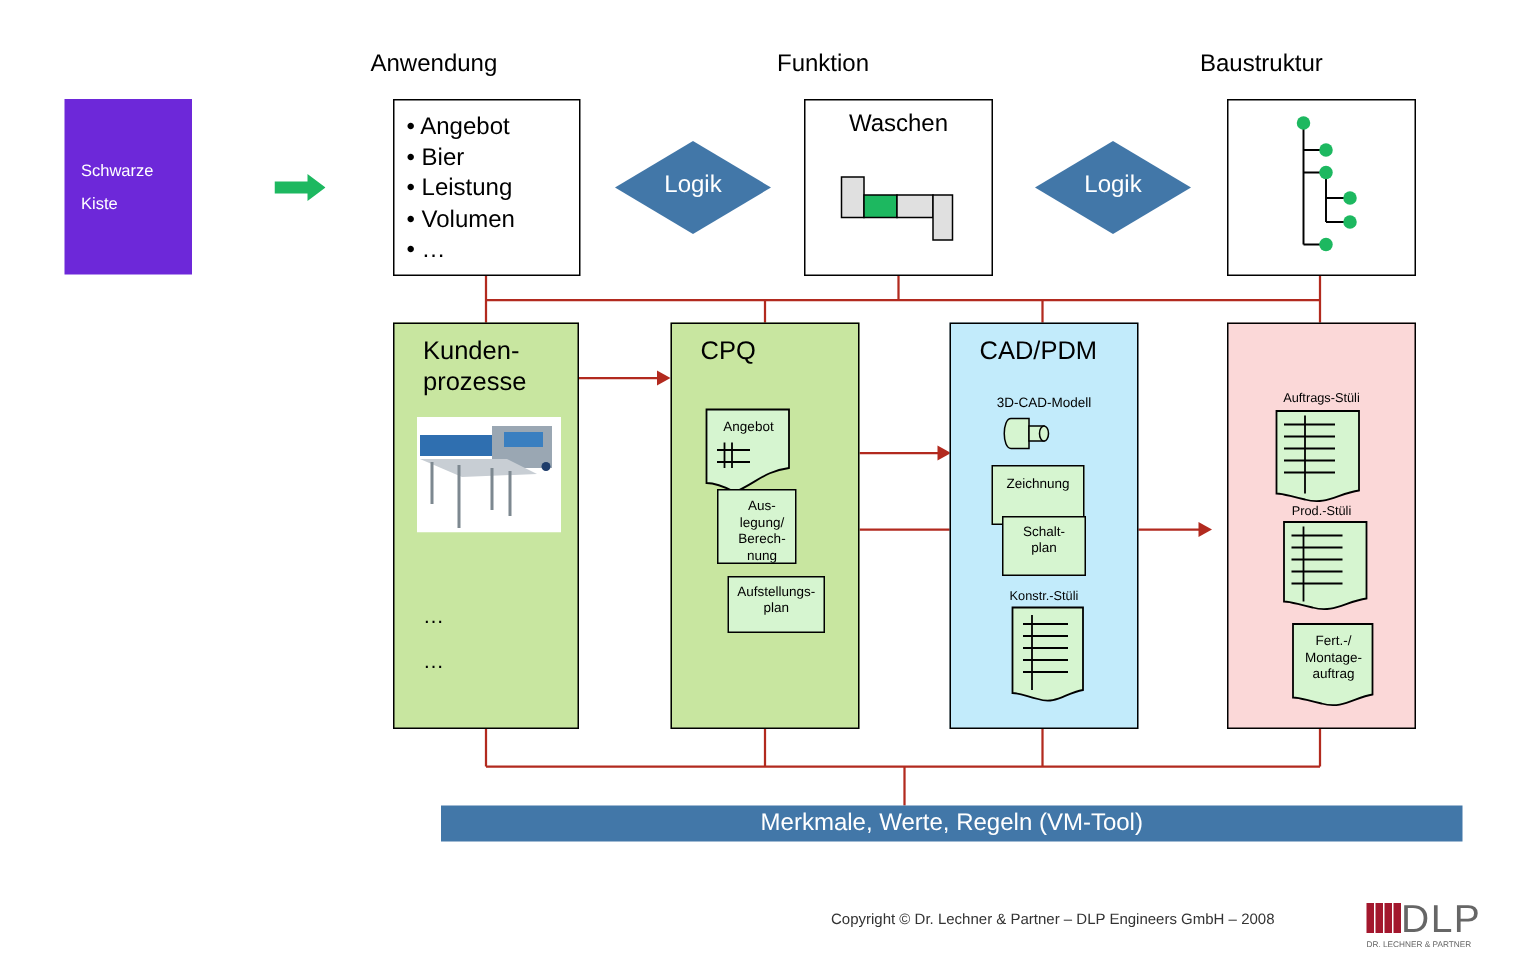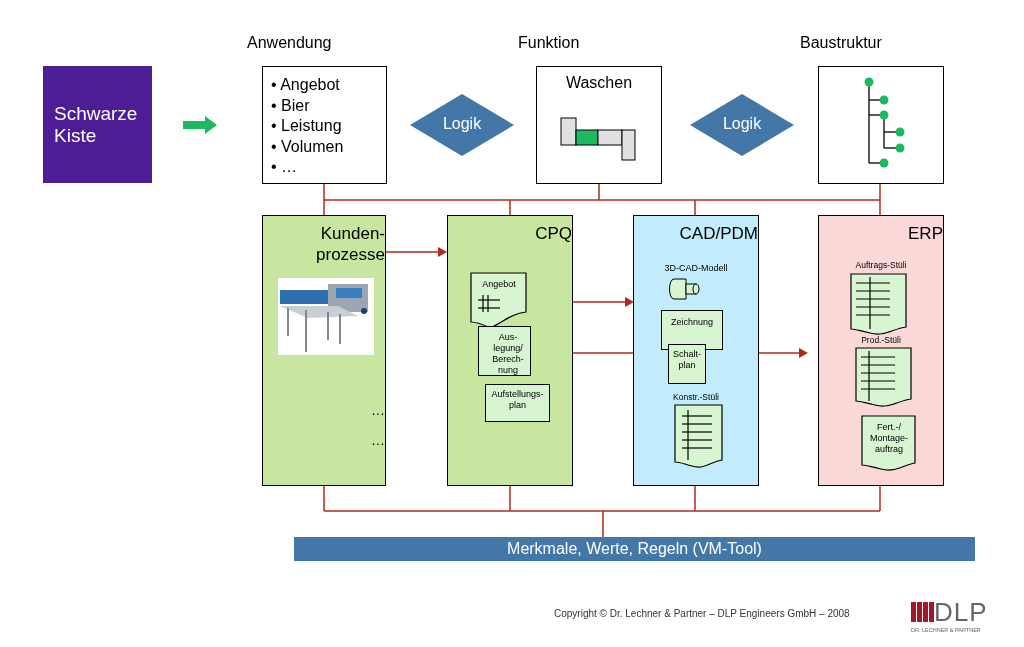--- a/index.html
+++ b/index.html
@@ -1,24 +1,24 @@
 <!DOCTYPE html>
 <html><head>
 <meta charset="utf-8">
 <style>
   html,body{margin:0;padding:0;background:#fff;}
   body{width:1024px;height:647px;position:relative;overflow:hidden;font-family:"Liberation Sans",sans-serif;color:#000;}
   .abs{position:absolute;}
   .col-title{position:absolute;font-size:16px;text-align:left;width:160px;}
   .topbox{position:absolute;border:1.5px solid #000;background:#fff;box-sizing:border-box;}
-  .blackbox{position:absolute;left:43px;top:66px;width:109px;height:117px;background:#4c1d95;color:#fff;font-size:19px;line-height:22px;box-sizing:border-box;padding:37px 0 0 11px;}
+  .blackbox{position:absolute;left:43px;top:66px;width:85px;height:117px;background:#6d28d9;color:#fff;font-size:11px;line-height:22px;box-sizing:border-box;padding:37px 0 0 11px;}
   .bullets{list-style:none;margin:0;padding:8px 0 0 8px;font-size:16px;line-height:20.5px;}
   .bullets li:before{content:"• ";}
   .sys{position:absolute;border:1.5px solid #000;box-sizing:border-box;}
-  .sys-title{position:absolute;left:0;right:0;text-align:right;font-size:17px;line-height:22px;padding-left:19px;}
+  .sys-title{position:absolute;left:0;right:0;text-align:left;font-size:17px;line-height:22px;padding-left:19px;}
   .doc{position:absolute;background:#d6f5d0;border:1.2px solid #000;box-sizing:border-box;font-size:9px;text-align:center;line-height:11px;}
   .small-label{position:absolute;font-size:8.5px;text-align:center;}
   .footer{position:absolute;left:554px;top:608px;font-size:10px;color:#333;}
   .vmbar{position:absolute;left:262px;top:537px;width:681px;height:24px;background:#4277a8;color:#fff;font-size:16px;text-align:center;line-height:24px;margin-left:32px;}
 </style>
 </head>
 <body>
 
 <svg class="abs" style="left:0;top:0" width="1024" height="647">
   <g stroke="#b22a1f" stroke-width="1.5" fill="none">
@@ -161,40 +161,39 @@
   <div class="sys-title" style="top:7px">CAD/PDM</div>
   <div class="small-label" style="left:0;top:47px;width:124px;font-size:9px">3D-CAD-Modell</div>
   <svg class="abs" style="left:34px;top:62px" width="34" height="22">
     <path d="M6 1 H18 V21 H6 C0 21,0 1,6 1 Z" fill="#d6f5d0" stroke="#000"></path>
     <rect x="18" y="6" width="10" height="10" fill="#d6f5d0" stroke="#000"></rect>
     <ellipse cx="28" cy="11" rx="3" ry="5" fill="#d6f5d0" stroke="#000"></ellipse>
   </svg>
   <div class="doc" style="left:27px;top:94px;width:62px;height:40px;padding:6px 0 0 0">
     <div>Zeichnung</div>
   </div>
-  <div class="doc" style="left:34px;top:128px;width:38px;height:40px;padding:4px 0 0 0">
+  <div class="doc" style="left:34px;top:128px;width:56px;height:40px;padding:4px 0 0 0">
     <div>Schalt-</div>
     <div>plan</div>
   </div>
   <div class="small-label" style="left:0;top:176px;width:124px">Konstr.-Stüli</div>
   <svg class="abs" style="left:40px;top:188px" width="50" height="66">
     <path d="M1 1 H48 V56 C36 58,30 66,18 62 C10 60,6 58,1 58 Z" fill="#d6f5d0" stroke="#000" stroke-width="1.2"></path>
     <g stroke="#000" stroke-width="1.2">
         <line x1="8" y1="12" x2="38" y2="12"></line>
         <line x1="8" y1="20" x2="38" y2="20"></line>
         <line x1="8" y1="28" x2="38" y2="28"></line>
         <line x1="8" y1="36" x2="38" y2="36"></line>
         <line x1="8" y1="44" x2="38" y2="44"></line>
         <line x1="14" y1="6" x2="14" y2="56"></line>
       </g>
   </svg>
 </div>
 
 <div class="sys" style="left:818px;top:215px;width:126px;height:271px;background:#fbd8d8">
-  <div class="sys-title" style="top:7px">ERP</div>
   <div class="small-label" style="left:0;top:44px;width:124px">Auftrags-Stüli</div>
   <svg class="abs" style="left:31px;top:57px" width="58" height="64">
     <path d="M1 1 H56 V54 C42 56,34 64,20 60 C10 58,6 56,1 56 Z" fill="#d6f5d0" stroke="#000" stroke-width="1.2"></path>
     <g stroke="#000" stroke-width="1.2">
         <line x1="6" y1="10" x2="40" y2="10"></line>
         <line x1="6" y1="18" x2="40" y2="18"></line>
         <line x1="6" y1="26" x2="40" y2="26"></line>
         <line x1="6" y1="34" x2="40" y2="34"></line>
         <line x1="6" y1="42" x2="40" y2="42"></line>
         <line x1="20" y1="4" x2="20" y2="56"></line>

